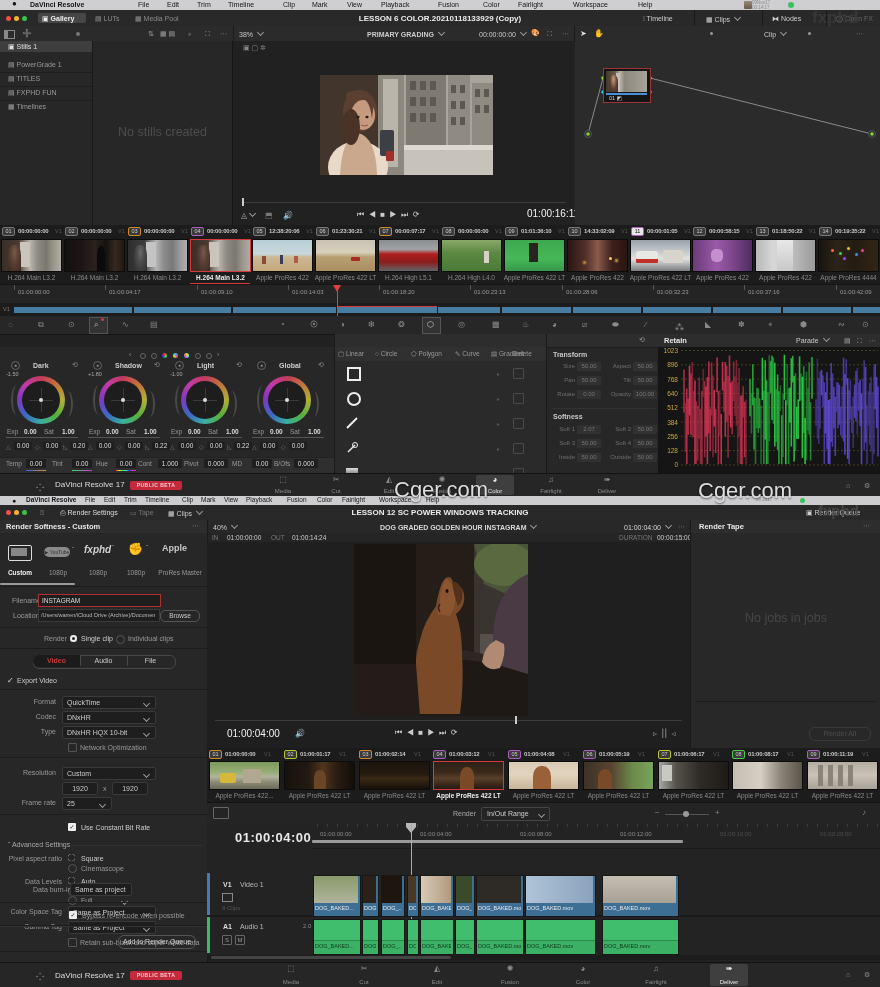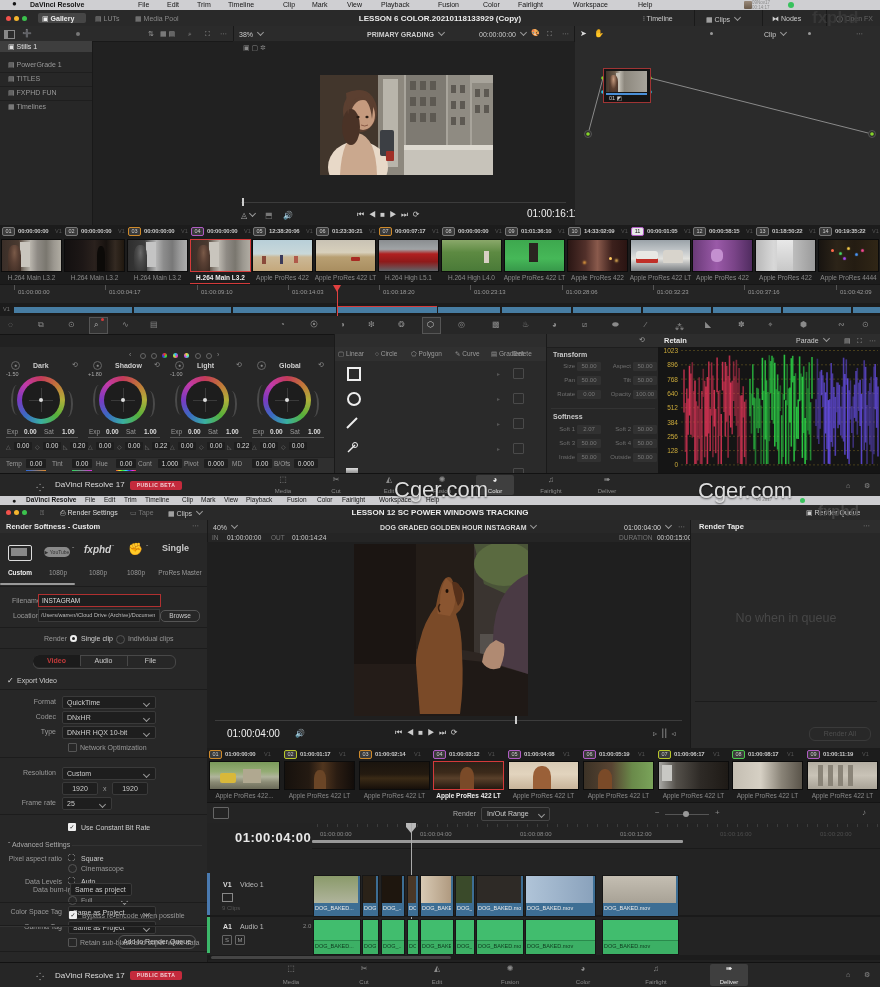--- a/index.html
+++ b/index.html
@@ -72,20 +72,23 @@
 <div class="ab" style="left:0;top:0;width:92px;height:11px;background:#3e3e3e;">
         <span class="ab" style="left:8px;top:1.5px;font-size:7px;color:#e0e0e0;">▣ Stills 1</span>
       </div>
 <span class="ab" style="left:8px;top:20px;font-size:7px;color:#999;">▤ PowerGrade 1</span>
 <div class="ab" style="left:0;top:31px;width:92px;height:1px;background:#1e1e1e;"></div>
 <span class="ab" style="left:8px;top:34px;font-size:7px;color:#999;">▤ TITLES</span>
 <div class="ab" style="left:0;top:45px;width:92px;height:1px;background:#1e1e1e;"></div>
 <span class="ab" style="left:8px;top:48px;font-size:7px;color:#999;">▤ FXPHD FUN</span>
 <div class="ab" style="left:0;top:59px;width:92px;height:1px;background:#1e1e1e;"></div>
 <span class="ab" style="left:8px;top:62px;font-size:7px;color:#999;">▦ Timelines</span>
+</div>
+<div class="ab" style="left:93px;top:41px;width:139px;height:184px;background:#272727;border-right:1px solid #151515;">
+<div class="ab" style="left:0;top:84px;width:139px;text-align:center;color:#4d4d4d;font-size:12.5px;">No stills created</div>
 </div>
 <div class="ab" style="left:233px;top:41px;width:341px;height:184px;background:#212121;">
 <span class="ab" style="left:10px;top:3px;color:#888;font-size:7px;">▣ ▢ ✲</span>
 <svg class="ab" style="left:87px;top:34px;" width="173" height="100" viewBox="0 0 173 100">
  <rect width="173" height="100" fill="#6b655c"></rect>
  <rect x="0" y="0" width="78" height="100" fill="#42362c"></rect>
  <rect x="58" y="0" width="26" height="100" fill="#8d887e"></rect>
  <rect x="63" y="4" width="15" height="88" fill="#b9b5ab"></rect>
  <rect x="84" y="0" width="89" height="100" fill="#a8a49b"></rect>
  <rect x="86" y="0" width="40" height="74" fill="#7e7a72"></rect>
@@ -792,21 +795,21 @@
       <div class="ab" style="left:4px;top:36px;width:32px;text-align:center;color:#eee;font-size:6.5px;font-weight:bold;">Custom</div>
       <span class="ab" style="left:44px;top:14px;width:26px;height:10px;background:#8a8a8a;border-radius:5px;color:#333;font-size:5px;text-align:center;line-height:10px;">▶ YouTube</span>
       <span class="ab" style="left:72px;top:13px;color:#999;font-size:7px;">ˇ</span>
       <div class="ab" style="left:40px;top:36px;width:36px;text-align:center;color:#999;font-size:6.5px;">1080p</div>
       <span class="ab" style="left:84px;top:11px;color:#cfcfcf;font-size:10px;font-weight:bold;font-style:italic;">fxphd</span>
       <span class="ab" style="left:112px;top:11px;color:#999;font-size:7px;">ˇ</span>
       <div class="ab" style="left:80px;top:36px;width:36px;text-align:center;color:#999;font-size:6.5px;">1080p</div>
       <span class="ab" style="left:128px;top:9px;color:#d0d0d0;font-size:12px;">✊</span>
       <span class="ab" style="left:146px;top:11px;color:#999;font-size:7px;">ˇ</span>
       <div class="ab" style="left:118px;top:36px;width:36px;text-align:center;color:#999;font-size:6.5px;">1080p</div>
-      <span class="ab" style="left:162px;top:10px;color:#c8c8c8;font-size:9px;font-weight:bold;">Single</span>
+      <span class="ab" style="left:162px;top:10px;color:#c8c8c8;font-size:9px;font-weight:bold;">Apple</span>
       <div class="ab" style="left:158px;top:36px;width:44px;text-align:center;color:#999;font-size:6.5px;">ProRes Master</div>
       <div class="ab" style="left:0;top:50px;width:75px;height:2px;background:#999;border-radius:1px;"></div>
       <div class="ab" style="left:0;top:53px;width:207px;height:1px;background:#1c1c1c;"></div>
       <span class="ab" style="left:12px;top:64px;color:#999;">Filename</span>
       <div class="ab" style="left:38px;top:61px;width:118px;height:11px;background:#1e1e1e;border:1px solid #b03030;color:#ddd;font-size:6.5px;line-height:11px;padding-left:3px;">INSTAGRAM</div>
       <span class="ab" style="left:13px;top:79px;color:#999;">Location</span>
       <div class="ab" style="left:38px;top:76px;width:118px;height:11px;background:#1e1e1e;border:1px solid #3a3a3a;color:#bbb;font-size:5.5px;line-height:11px;padding-left:2px;overflow:hidden;">/Users/warren/iCloud Drive (Archive)/Documen</div>
       <div class="ab" style="left:160px;top:77px;width:38px;height:10px;border:1px solid #555;border-radius:5px;color:#ccc;font-size:6.5px;text-align:center;line-height:10px;">Browse</div>
       <div class="ab" style="left:0;top:94px;width:207px;height:1px;background:#1c1c1c;"></div>
       <span class="ab" style="left:44px;top:102px;color:#999;">Render</span>
@@ -895,21 +898,21 @@
  <path d="M0,120 L62,120 L66,172 L0,172 Z" fill="#241c18"></path>
 </svg>
 <div class="ab" style="left:8px;top:178px;width:467px;height:1px;background:#3c3c3c;"></div>
 <div class="ab" style="left:308px;top:174px;width:1.5px;height:8px;background:#ccc;"></div>
 <span class="ab" style="left:20px;top:186px;color:#f0f0f0;font-size:10px;">01:00:04:00</span>
 <span class="ab" style="left:88px;top:187px;color:#aaa;font-size:8px;">🔊</span>
 <span class="ab" style="left:188px;top:186px;color:#ccc;font-size:8px;">⏮&nbsp;&nbsp;◀&nbsp;&nbsp;■&nbsp;&nbsp;▶&nbsp;&nbsp;⏭&nbsp;&nbsp;⟳</span>
 <span class="ab" style="left:446px;top:187px;color:#999;font-size:8px;">▹▕&nbsp;▏◃</span>
 </div>
 <div class="ab" style="left:690px;top:533px;width:190px;height:353px;background:#282828;border-left:1px solid #191919;">
-<div class="ab" style="left:0;top:78px;width:190px;text-align:center;color:#474747;font-size:12.5px;">No when in queue</div>
+<div class="ab" style="left:0;top:78px;width:190px;text-align:center;color:#474747;font-size:12.5px;">No jobs in jobs</div>
 <div class="ab" style="left:4px;top:168px;width:182px;height:1px;background:#1c1c1c;"></div>
 <div class="ab" style="left:118px;top:194px;width:60px;height:12px;border:1px solid #3a3a3a;border-radius:6px;color:#4e4e4e;font-size:7px;text-align:center;line-height:12px;">Render All</div>
 </div>
 <div class="ab" style="left:207px;top:748px;width:673px;height:12px;background:#1c1c1c;">
       <span class="ab" style="left:2px;top:2px;width:11px;height:7px;background:#3a3a3a;border:1px solid #cf8a2a;border-radius:2px;color:#ccc;font-size:5.5px;text-align:center;line-height:7px;">01</span>
       <span class="ab" style="left:18px;top:3px;color:#c8c8c8;font-size:6px;font-weight:bold;letter-spacing:-0.2px;">01:00:00:00</span>
       <span class="ab" style="left:57px;top:3px;color:#555;font-size:5.5px;">V1</span>
       <span class="ab" style="left:77px;top:2px;width:11px;height:7px;background:#3a3a3a;border:1px solid #b8c62a;border-radius:2px;color:#ccc;font-size:5.5px;text-align:center;line-height:7px;">02</span>
       <span class="ab" style="left:93px;top:3px;color:#c8c8c8;font-size:6px;font-weight:bold;letter-spacing:-0.2px;">01:00:01:17</span>
       <span class="ab" style="left:132px;top:3px;color:#555;font-size:5.5px;">V1</span>

